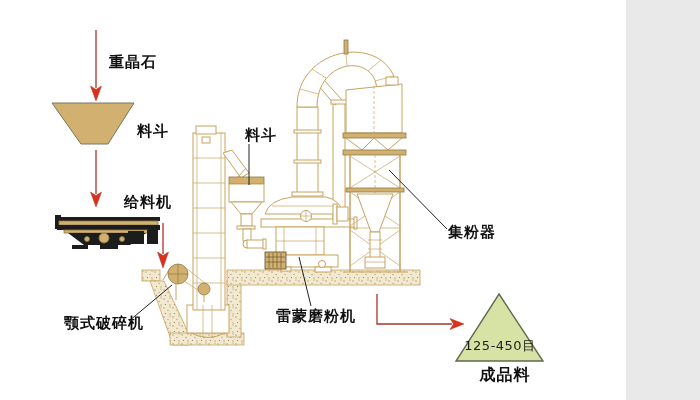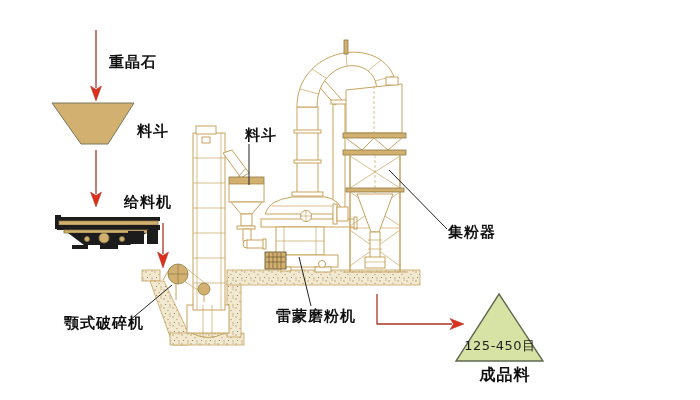--- a/index.html
+++ b/index.html
@@ -1,16 +1,16 @@
 <!DOCTYPE html>
 <html style="--bg: #ffffff; --machine: #c7a35f; --machine-dark: #8f7a45; --tan: #d2b170; --gbase: #f2e9d2; --gdot: #c2a05e; --red: #dd2f1b; --red-dark: #a93528; --blk: #1c1c1c; --tri: #d7e3a5; --tris: #60684e; --txt: #111111;"><head>
 <meta charset="utf-8">
 <style>
   html,body{margin:0;padding:0;background:#e9e9e9;}
-  .stage{position:relative;width:700px;height:400px;background:var(--bg,#ffffff);overflow:hidden;
+  .stage{position:relative;width:626px;height:400px;background:var(--bg,#ffffff);overflow:hidden;
          font-family:"DejaVu Sans","Liberation Sans",sans-serif;}
   svg{display:block;}
   svg text{font-family:"DejaVu Sans","Liberation Sans",sans-serif;fill:var(--txt,#111111);}
   .lbl{font-size:15px;font-weight:bold;letter-spacing:1px;}
   .lbl-sm{font-size:13px;font-weight:normal;fill:#1d1d1d;letter-spacing:0.5px;}
   .lbl-big{font-size:16px;font-weight:bold;letter-spacing:1px;}
   .ml{fill:none;stroke:var(--machine,#c7a35f);stroke-width:1;}
   .thin{stroke-width:0.7;}
   .mw{fill:#ffffff;stroke:var(--machine,#c7a35f);stroke-width:1;}
   .tan{fill:var(--tan,#d2b170);stroke:var(--machine-dark,#8f7a45);stroke-width:0.8;}

